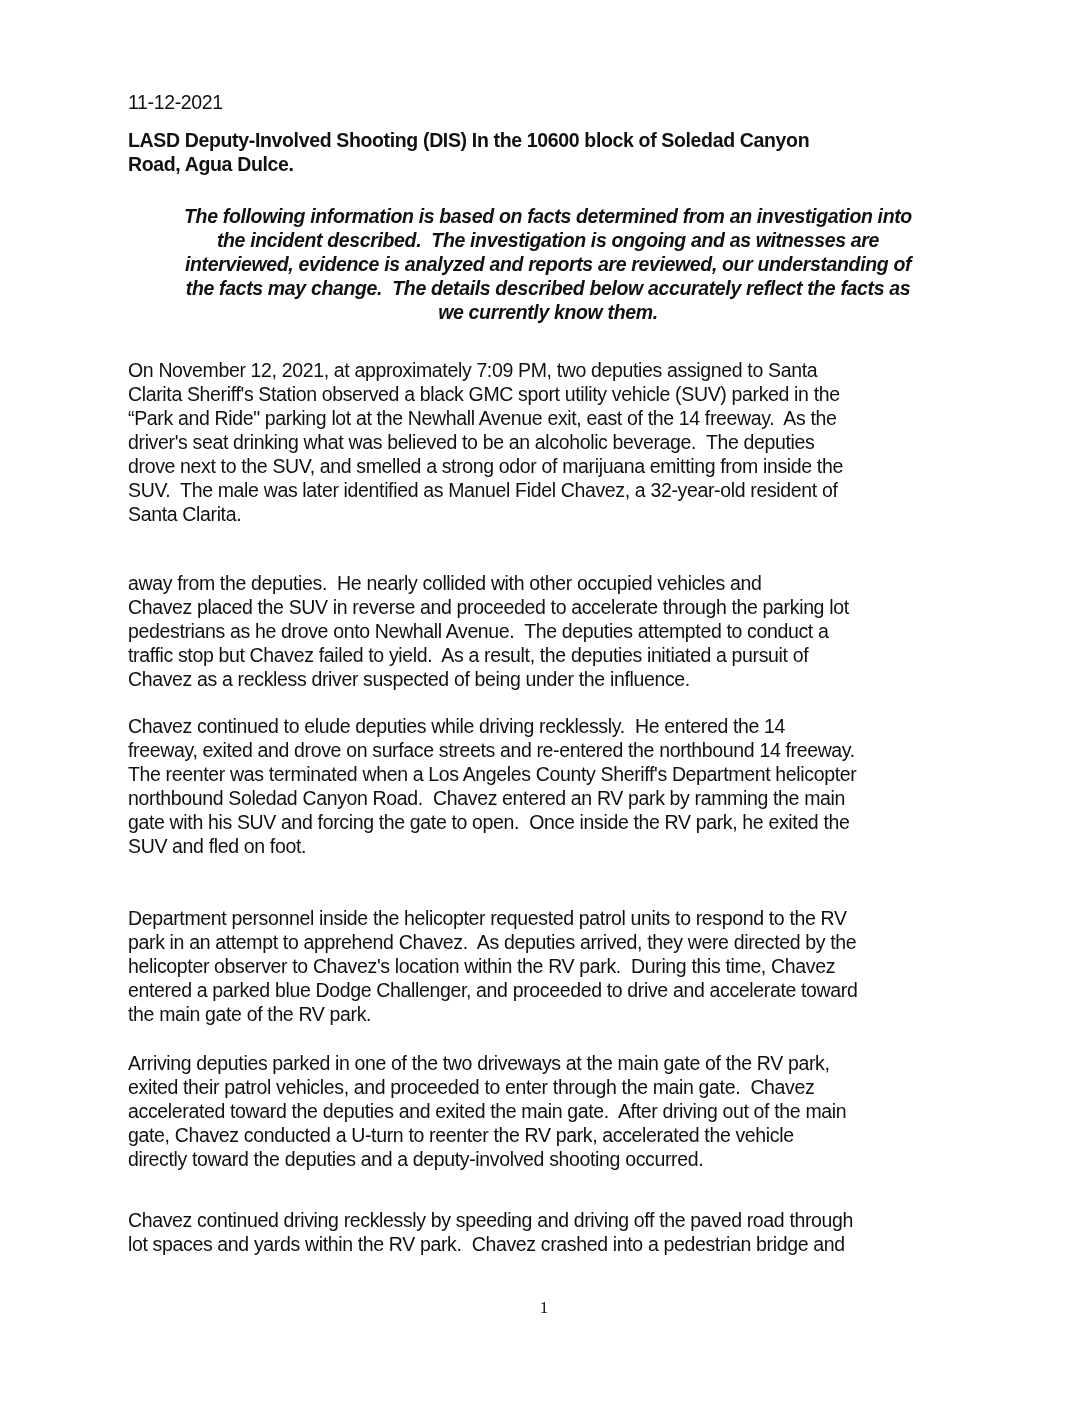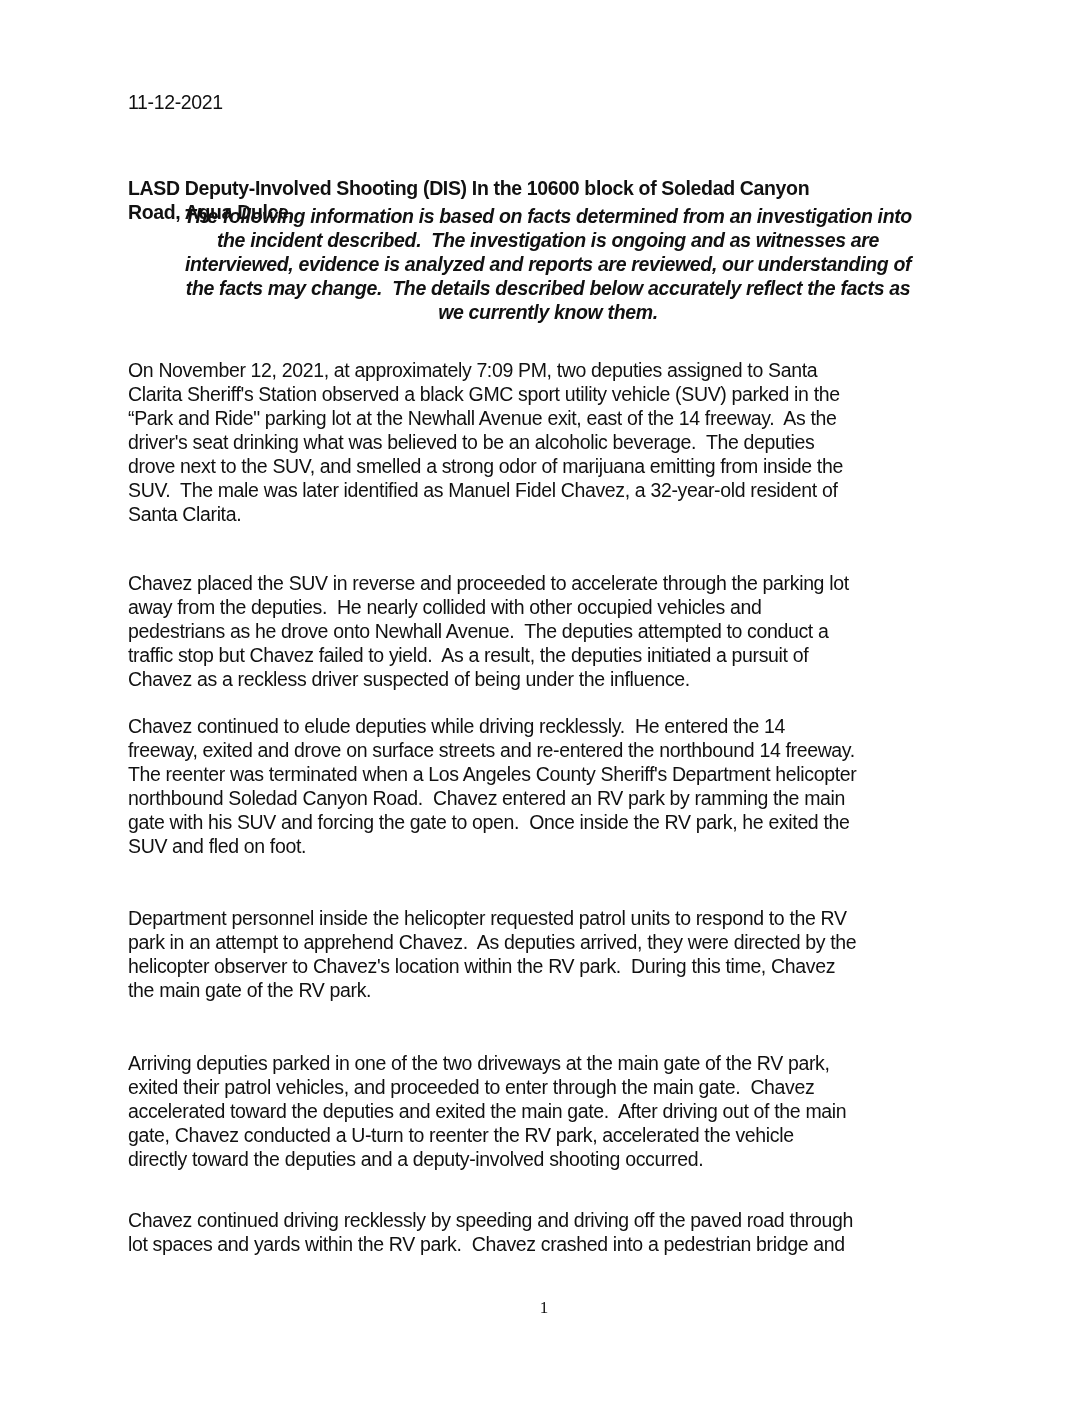--- a/index.html
+++ b/index.html
@@ -33,21 +33,20 @@
       font-size: 19.5px;
       line-height: 24px;
       letter-spacing: -0.35px;
       word-spacing: 0px;
     }
     .date {
       top: 90px;
     }
     .title {
       top: 128px;
-      margin-top: 48px;
     }
     .title .line {
       font-weight: bold;
     }
     .disclaimer {
       top: 204px;
     }
     .disclaimer .line {
       font-weight: bold;
       font-style: italic;
@@ -97,40 +96,41 @@
     <span class="line">On November 12, 2021, at approximately 7:09 PM, two deputies assigned to Santa</span>
     <span class="line">Clarita Sheriff's Station observed a black GMC sport utility vehicle (SUV) parked in the</span>
     <span class="line">“Park and Ride" parking lot at the Newhall Avenue exit, east of the 14 freeway.  As the</span>
     <span class="line">driver's seat drinking what was believed to be an alcoholic beverage.  The deputies</span>
     <span class="line">drove next to the SUV, and smelled a strong odor of marijuana emitting from inside the</span>
     <span class="line">SUV.  The male was later identified as Manuel Fidel Chavez, a 32-year-old resident of</span>
     <span class="line">Santa Clarita.</span>
   </div>
 
   <div class="block p2">
+    <span class="line">away from the deputies.  He nearly collided with other occupied vehicles and</span>
     <span class="line">Chavez placed the SUV in reverse and proceeded to accelerate through the parking lot</span>
-    <span class="line">away from the deputies.  He nearly collided with other occupied vehicles and</span>
     <span class="line">pedestrians as he drove onto Newhall Avenue.  The deputies attempted to conduct a</span>
     <span class="line">traffic stop but Chavez failed to yield.  As a result, the deputies initiated a pursuit of</span>
     <span class="line">Chavez as a reckless driver suspected of being under the influence.</span>
   </div>
 
   <div class="block p3">
     <span class="line">Chavez continued to elude deputies while driving recklessly.  He entered the 14</span>
     <span class="line">freeway, exited and drove on surface streets and re-entered the northbound 14 freeway.</span>
     <span class="line">The reenter was terminated when a Los Angeles County Sheriff's Department helicopter</span>
     <span class="line">northbound Soledad Canyon Road.  Chavez entered an RV park by ramming the main</span>
     <span class="line">gate with his SUV and forcing the gate to open.  Once inside the RV park, he exited the</span>
     <span class="line">SUV and fled on foot.</span>
   </div>
 
   <div class="block p4">
     <span class="line">Department personnel inside the helicopter requested patrol units to respond to the RV</span>
     <span class="line">park in an attempt to apprehend Chavez.  As deputies arrived, they were directed by the</span>
     <span class="line">helicopter observer to Chavez's location within the RV park.  During this time, Chavez</span>
+    <span class="line">entered a parked blue Dodge Challenger, and proceeded to drive and accelerate toward</span>
     <span class="line">the main gate of the RV park.</span>
   </div>
 
   <div class="block p5">
     <span class="line">Arriving deputies parked in one of the two driveways at the main gate of the RV park,</span>
     <span class="line">exited their patrol vehicles, and proceeded to enter through the main gate.  Chavez</span>
     <span class="line">accelerated toward the deputies and exited the main gate.  After driving out of the main</span>
     <span class="line">gate, Chavez conducted a U-turn to reenter the RV park, accelerated the vehicle</span>
     <span class="line">directly toward the deputies and a deputy-involved shooting occurred.</span>
   </div>

